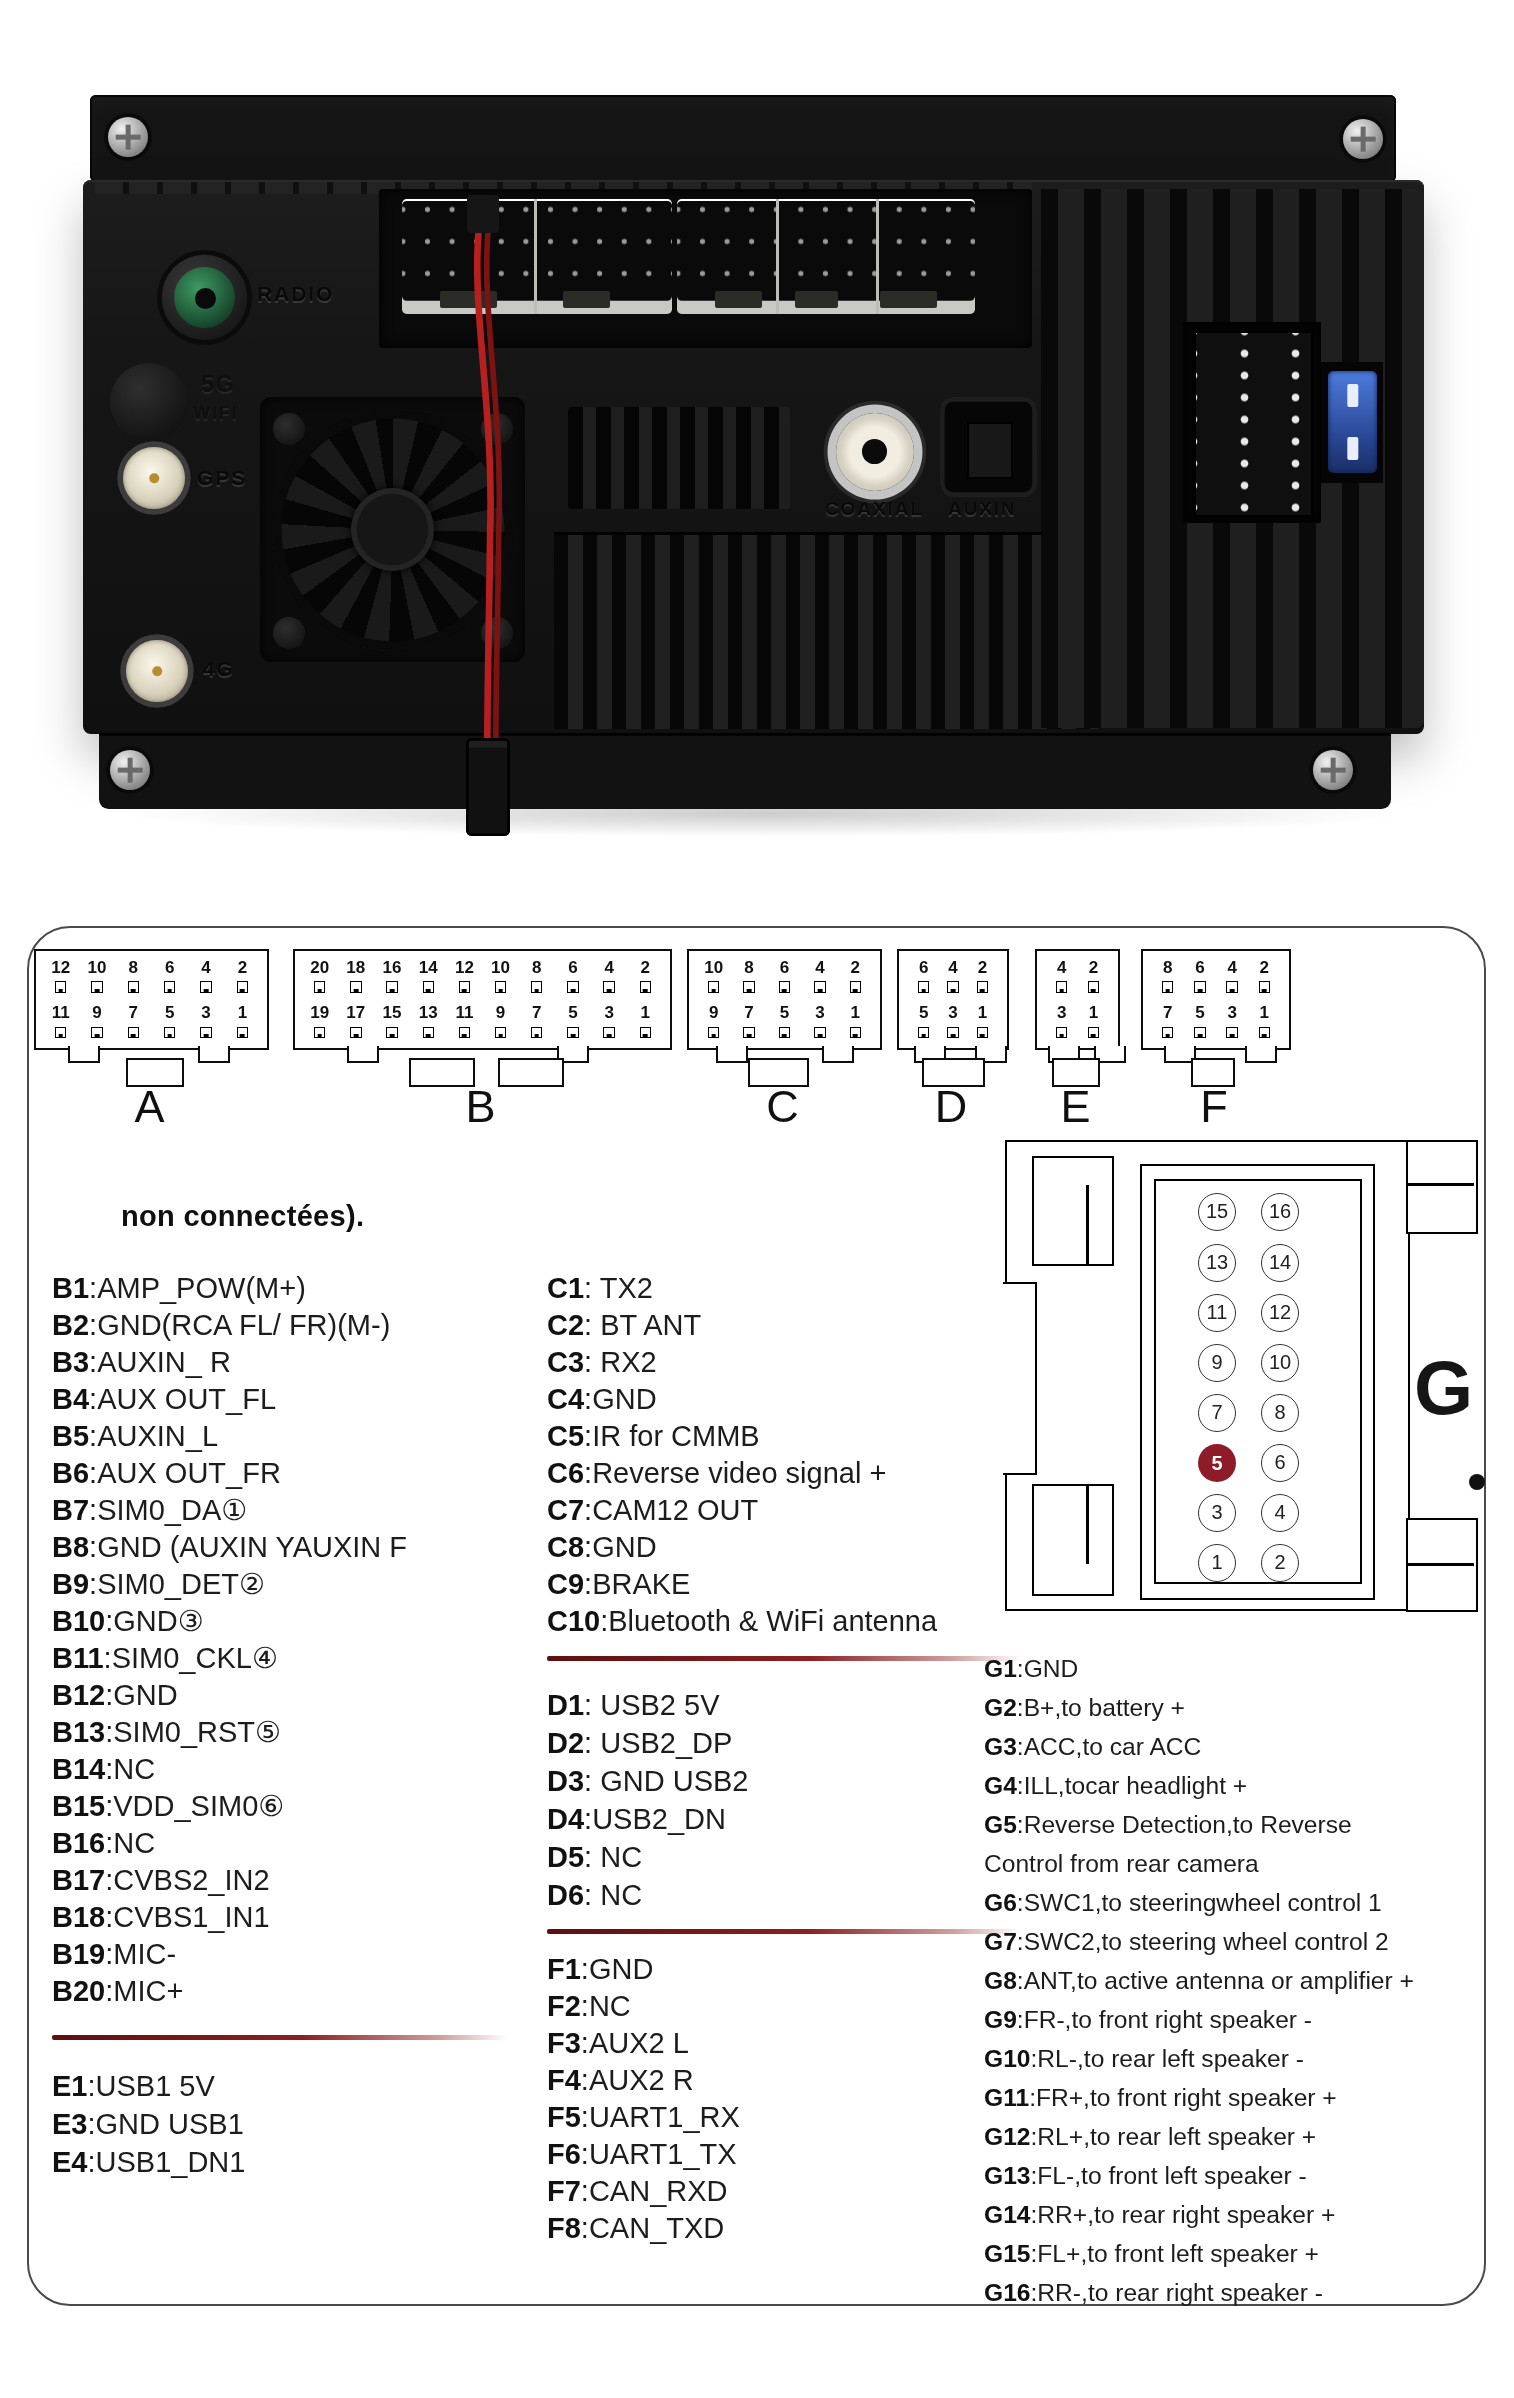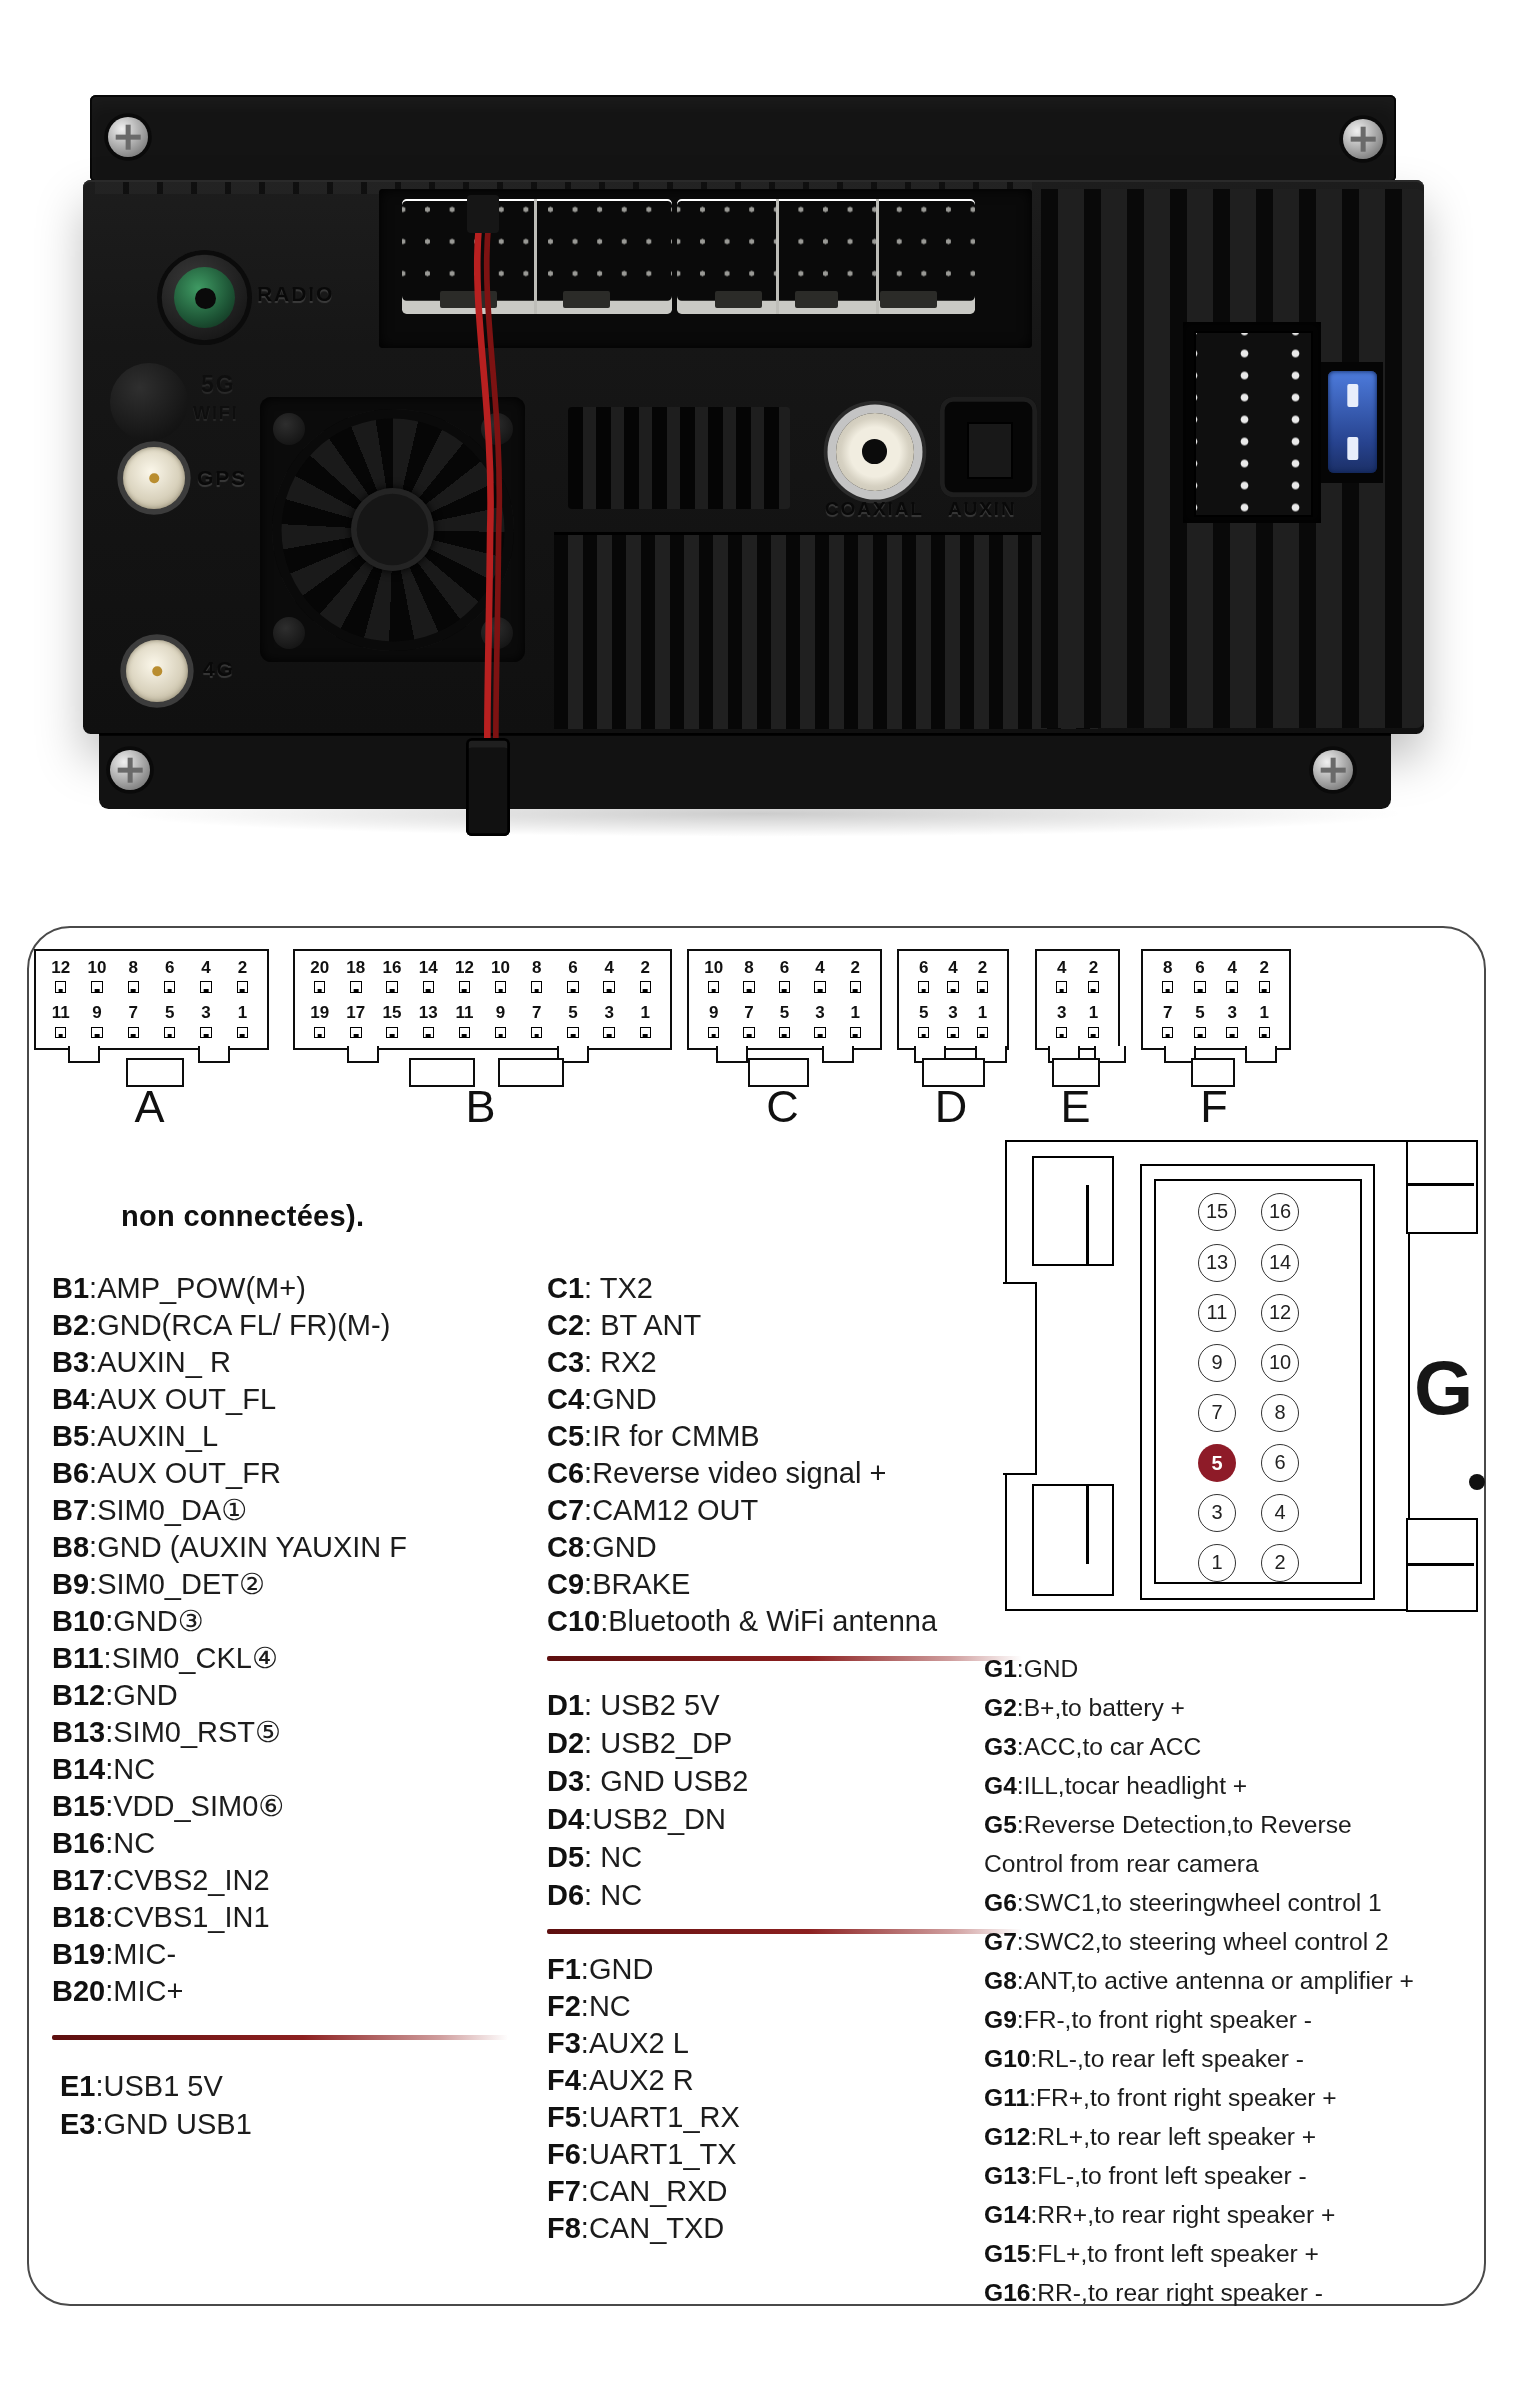--- a/index.html
+++ b/index.html
@@ -435,20 +435,20 @@
         <div class="g-pin" style="left: 1261px; top: 1494px;">4</div>
         <div class="g-pin" style="left: 1261px; top: 1544px;">2</div>
       </div>
   </div>
 
   <div class="redline" style="left:547px;top:1656px;width:475px;"></div>
   <div class="redline" style="left:547px;top:1929px;width:475px;"></div>
   <div class="redline" style="left:52px;top:2035px;width:456px;"></div>
 
   <div class="pin-list" style="left:52px;top:1270px;width:478px;line-height:37px;"><div class="pin-line"><b>B1</b><span>:AMP_POW(M+)</span></div><div class="pin-line"><b>B2</b><span>:GND(RCA FL/ FR)(M-)</span></div><div class="pin-line"><b>B3</b><span>:AUXIN_ R</span></div><div class="pin-line"><b>B4</b><span>:AUX OUT_FL</span></div><div class="pin-line"><b>B5</b><span>:AUXIN_L</span></div><div class="pin-line"><b>B6</b><span>:AUX OUT_FR</span></div><div class="pin-line"><b>B7</b><span>:SIM0_DA①</span></div><div class="pin-line"><b>B8</b><span>:GND (AUXIN YAUXIN F</span></div><div class="pin-line"><b>B9</b><span>:SIM0_DET②</span></div><div class="pin-line"><b>B10</b><span>:GND③</span></div><div class="pin-line"><b>B11</b><span>:SIM0_CKL④</span></div><div class="pin-line"><b>B12</b><span>:GND</span></div><div class="pin-line"><b>B13</b><span>:SIM0_RST⑤</span></div><div class="pin-line"><b>B14</b><span>:NC</span></div><div class="pin-line"><b>B15</b><span>:VDD_SIM0⑥</span></div><div class="pin-line"><b>B16</b><span>:NC</span></div><div class="pin-line"><b>B17</b><span>:CVBS2_IN2</span></div><div class="pin-line"><b>B18</b><span>:CVBS1_IN1</span></div><div class="pin-line"><b>B19</b><span>:MIC-</span></div><div class="pin-line"><b>B20</b><span>:MIC+</span></div></div>
-  <div class="pin-list" style="left:60px;top:2067px;width:478px;line-height:38px;"><div class="pin-line"><b>E1</b><span>:USB1 5V</span></div><div class="pin-line"><b>E3</b><span>:GND USB1</span></div></div>
+  <div class="pin-list" style="left:52px;top:2067px;width:478px;line-height:38px;"><div class="pin-line"><b>E1</b><span>:USB1 5V</span></div><div class="pin-line"><b>E3</b><span>:GND USB1</span></div><div class="pin-line"><b>E4</b><span>:USB1_DN1</span></div></div>
   <div class="pin-list" style="left:547px;top:1270px;width:478px;line-height:37px;"><div class="pin-line"><b>C1</b><span>: TX2</span></div><div class="pin-line"><b>C2</b><span>: BT ANT</span></div><div class="pin-line"><b>C3</b><span>: RX2</span></div><div class="pin-line"><b>C4</b><span>:GND</span></div><div class="pin-line"><b>C5</b><span>:IR for CMMB</span></div><div class="pin-line"><b>C6</b><span>:Reverse video signal +</span></div><div class="pin-line"><b>C7</b><span>:CAM12 OUT</span></div><div class="pin-line"><b>C8</b><span>:GND</span></div><div class="pin-line"><b>C9</b><span>:BRAKE</span></div><div class="pin-line"><b>C10</b><span>:Bluetooth &amp; WiFi antenna</span></div></div>
   <div class="pin-list" style="left:547px;top:1686px;width:478px;line-height:38px;"><div class="pin-line"><b>D1</b><span>: USB2 5V</span></div><div class="pin-line"><b>D2</b><span>: USB2_DP</span></div><div class="pin-line"><b>D3</b><span>: GND USB2</span></div><div class="pin-line"><b>D4</b><span>:USB2_DN</span></div><div class="pin-line"><b>D5</b><span>: NC</span></div><div class="pin-line"><b>D6</b><span>: NC</span></div></div>
   <div class="pin-list" style="left:547px;top:1951px;width:478px;line-height:37px;"><div class="pin-line"><b>F1</b><span>:GND</span></div><div class="pin-line"><b>F2</b><span>:NC</span></div><div class="pin-line"><b>F3</b><span>:AUX2 L</span></div><div class="pin-line"><b>F4</b><span>:AUX2 R</span></div><div class="pin-line"><b>F5</b><span>:UART1_RX</span></div><div class="pin-line"><b>F6</b><span>:UART1_TX</span></div><div class="pin-line"><b>F7</b><span>:CAN_RXD</span></div><div class="pin-line"><b>F8</b><span>:CAN_TXD</span></div></div>
   <div class="pin-list" style="left:984px;top:1649px;width:500px;line-height:39px;font-size:24.6px;"><div class="pin-line"><b>G1</b><span>:GND</span></div><div class="pin-line"><b>G2</b><span>:B+,to battery +</span></div><div class="pin-line"><b>G3</b><span>:ACC,to car ACC</span></div><div class="pin-line"><b>G4</b><span>:ILL,tocar headlight +</span></div><div class="pin-line"><b>G5</b><span>:Reverse Detection,to Reverse</span></div><div class="pin-line"><b></b><span>Control from rear camera</span></div><div class="pin-line"><b>G6</b><span>:SWC1,to steeringwheel control 1</span></div><div class="pin-line"><b>G7</b><span>:SWC2,to steering wheel control 2</span></div><div class="pin-line"><b>G8</b><span>:ANT,to active antenna or amplifier +</span></div><div class="pin-line"><b>G9</b><span>:FR-,to front right speaker -</span></div><div class="pin-line"><b>G10</b><span>:RL-,to rear left speaker -</span></div><div class="pin-line"><b>G11</b><span>:FR+,to front right speaker +</span></div><div class="pin-line"><b>G12</b><span>:RL+,to rear left speaker +</span></div><div class="pin-line"><b>G13</b><span>:FL-,to front left speaker -</span></div><div class="pin-line"><b>G14</b><span>:RR+,to rear right speaker +</span></div><div class="pin-line"><b>G15</b><span>:FL+,to front left speaker +</span></div><div class="pin-line"><b>G16</b><span>:RR-,to rear right speaker -</span></div></div>
 
 </div>
 
 
 </body></html>

